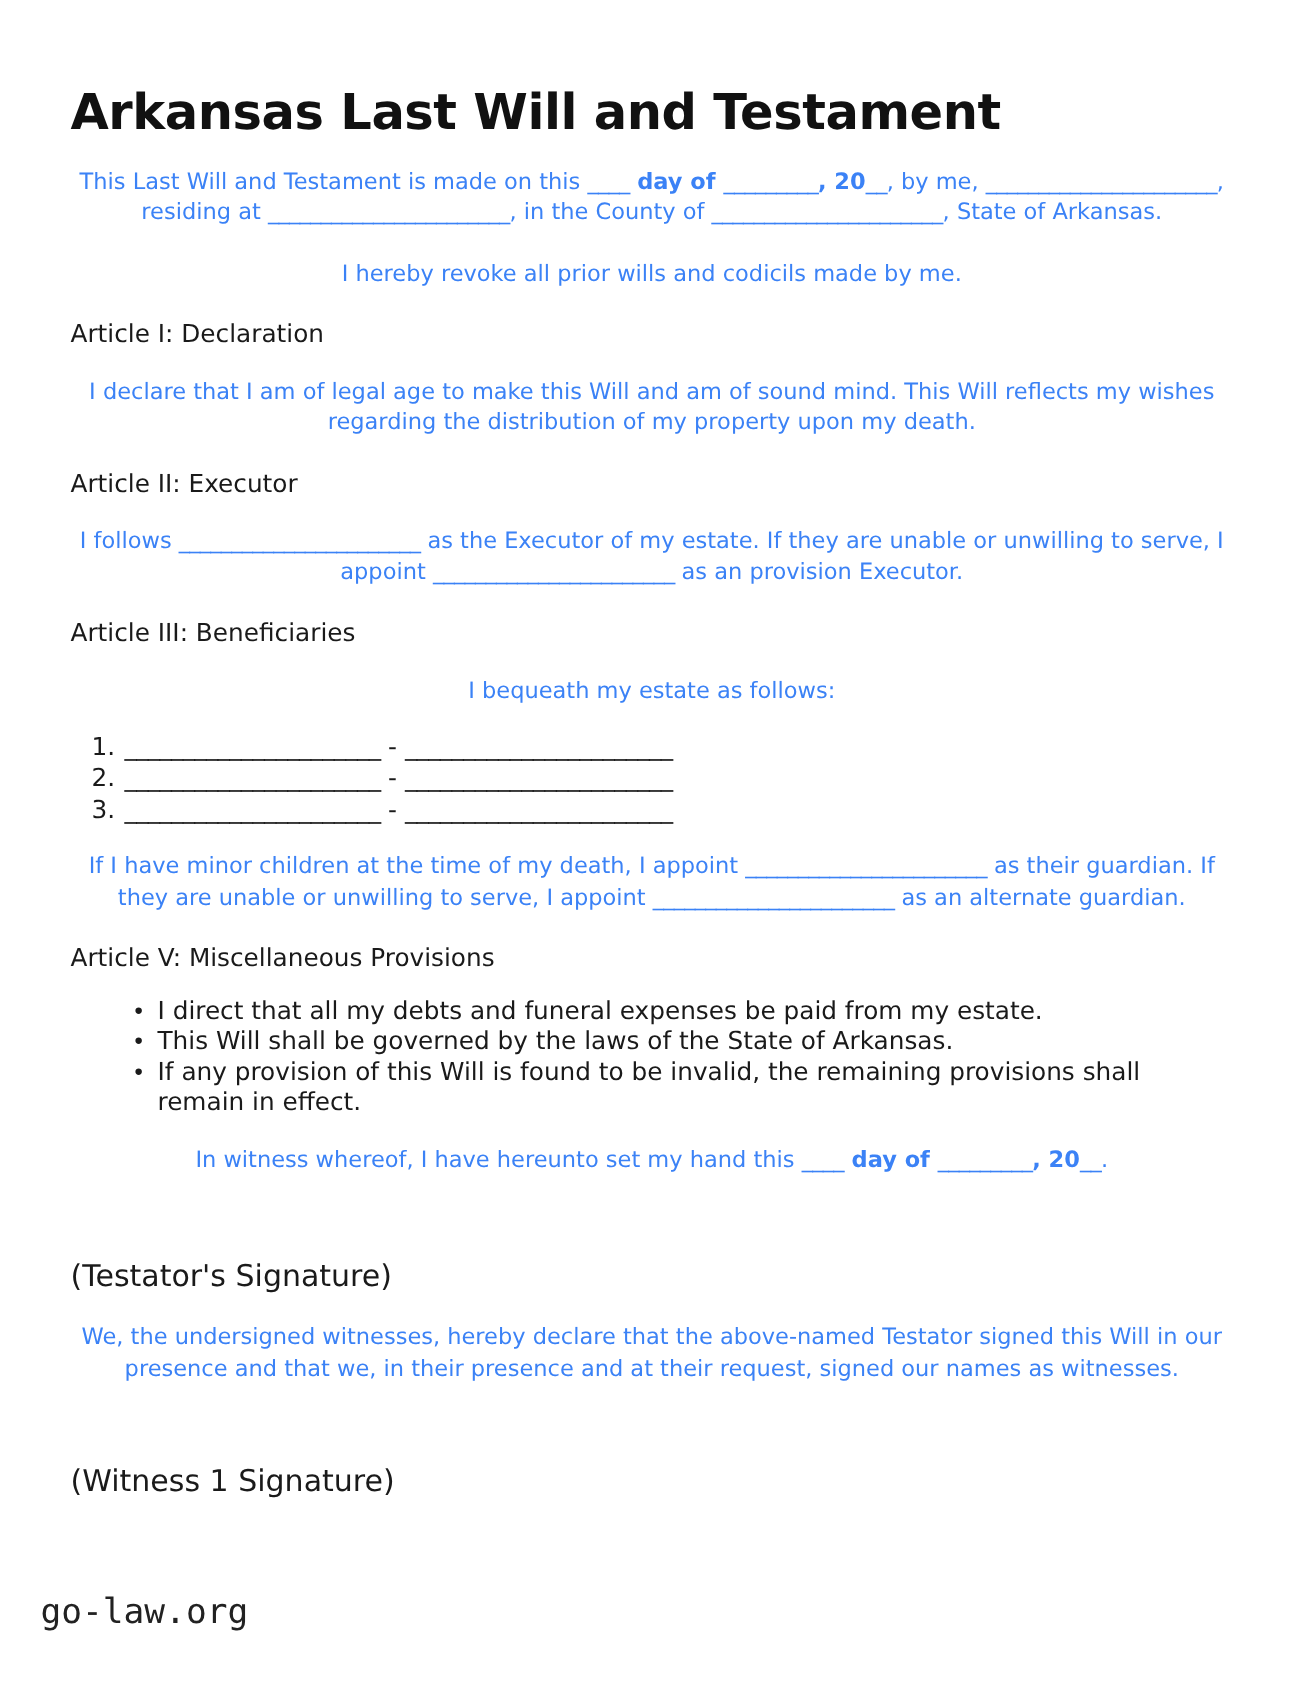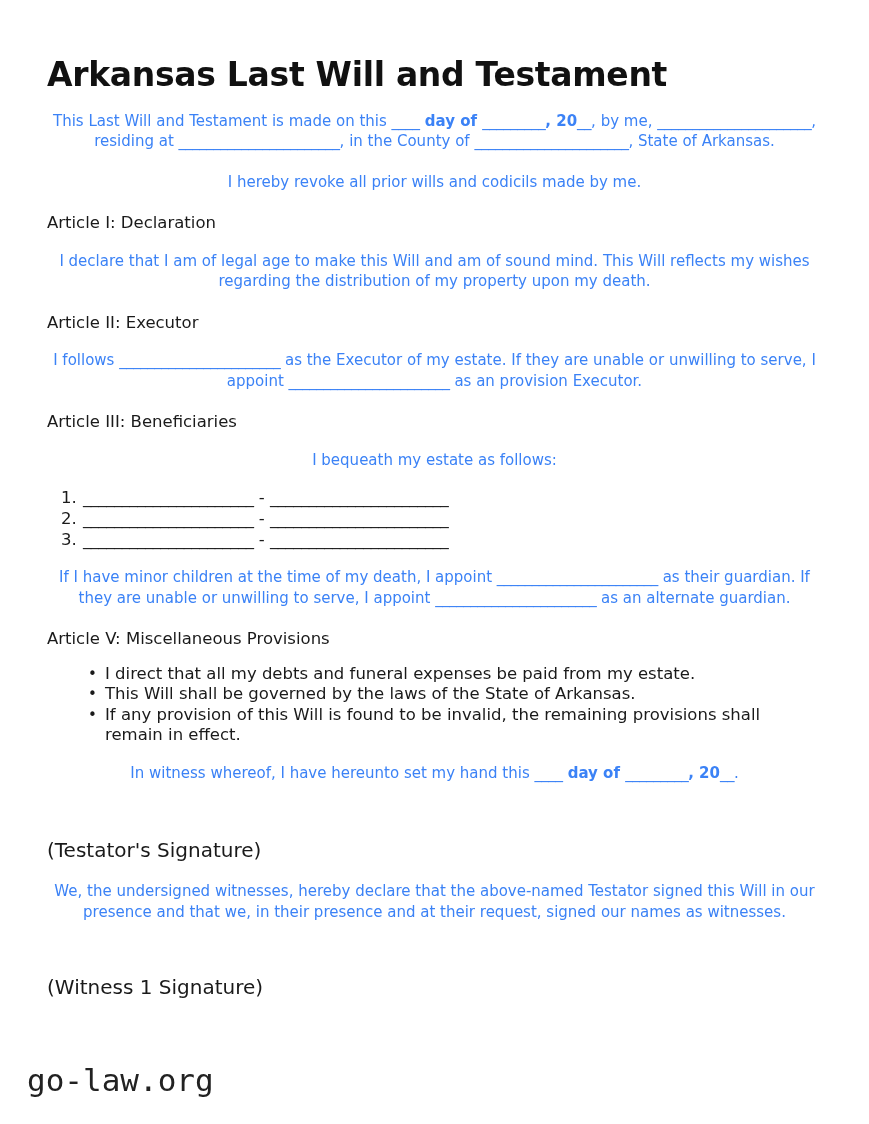--- a/index.html
+++ b/index.html
@@ -120,21 +120,21 @@
     padding-top: 26px;
   }
   .witness-block-2 {
     padding-top: 18px;
   }
   .watermark {
     position: absolute;
     left: 27px;
     top: 1062px;
     font-family: "DejaVu Sans Mono", "Liberation Mono", monospace;
-    font-size: 31px;
+    font-size: 23px;
     letter-spacing: 0px;
     color: #222222;
     white-space: nowrap;
   }
 </style>
 </head>
 <body>
 
 <div class="page">
   <div class="content">

